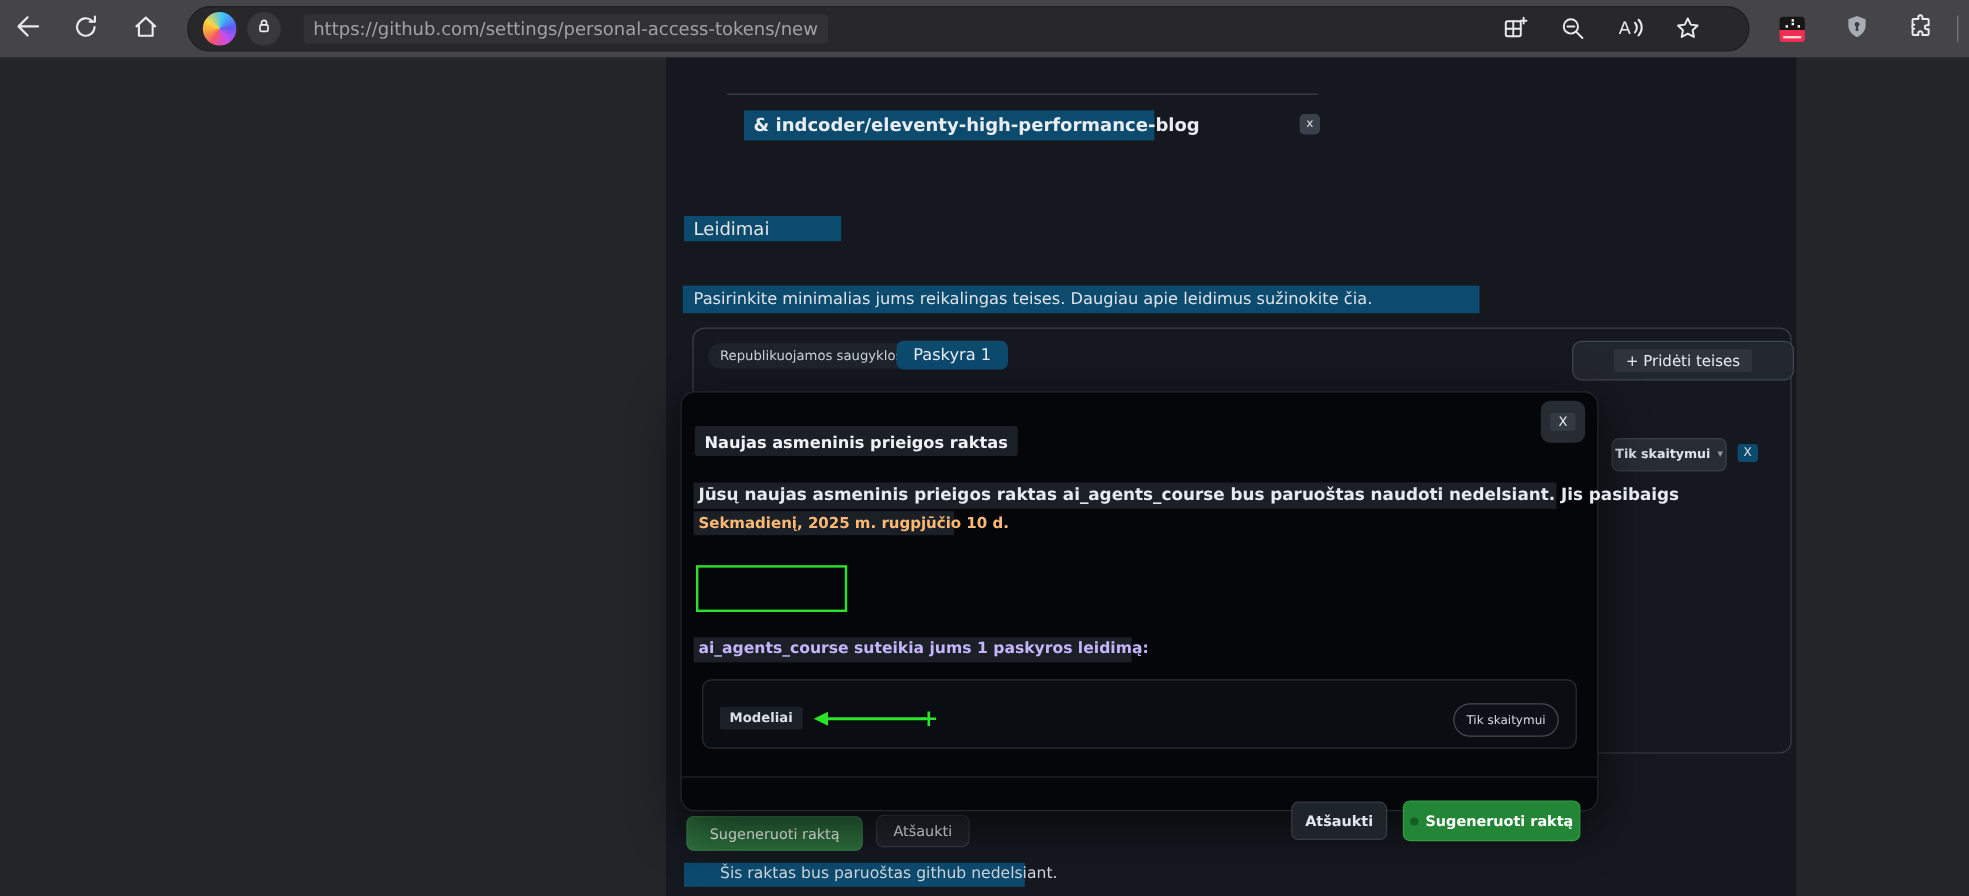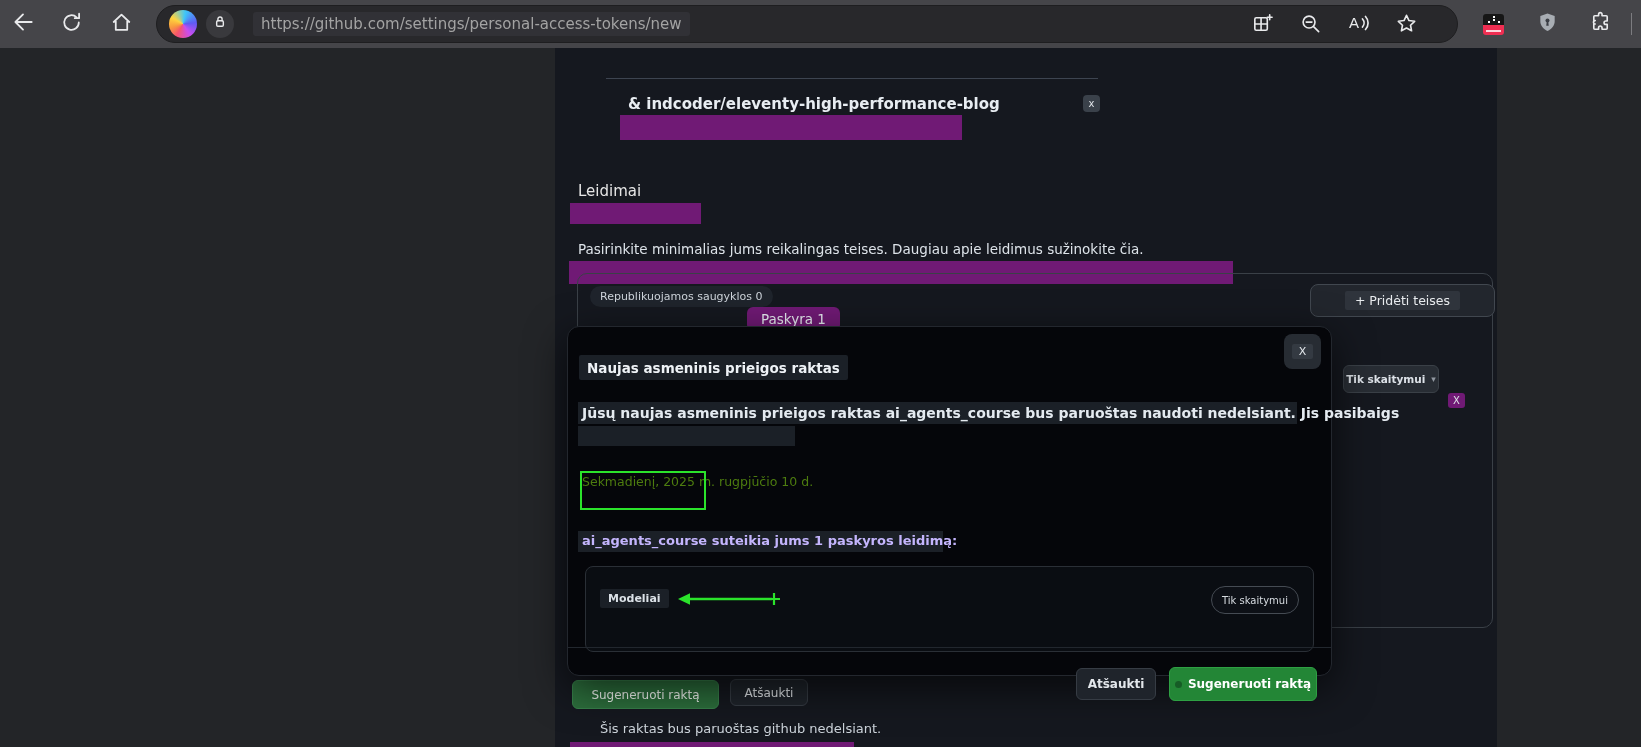--- a/index.html
+++ b/index.html
@@ -21,41 +21,41 @@
   .extbtn{position:absolute;top:12px;width:24px;height:24px;display:flex;align-items:center;justify-content:center;cursor:pointer;}
   .redext{position:relative;width:21px;height:21px;border-radius:3px;background:linear-gradient(180deg,#161616 0 52%,#ef2e52 52% 100%);}
   .redext .sp{position:absolute;top:5px;left:10px;width:2px;height:2px;background:#fff;
               box-shadow:-5px 2px 0 #fff,5px 2px 0 #fff,0 -3px 0 #fff;}
   .redext .tt{position:absolute;bottom:3px;left:3px;right:3px;height:2px;background:rgba(255,255,255,.8);}
   .tb-divider{position:absolute;left:1631px;top:13px;width:1px;height:22px;background:#7c7c80;}
   svg.ic{stroke:#e9eaec;fill:none;stroke-width:1.7;stroke-linecap:round;stroke-linejoin:round;}
   
   .page{position:absolute;left:0;top:48px;width:1641px;height:699px;background:#232528;}
   .content-col{position:absolute;left:555px;top:0;width:942px;height:699px;background:#15181f;}
-  .hl{background:#701a75;margin-top:23px;}
+  .hl{background:#0c4a6e;}
   .hl-dk{background:#1b2027;}
   .divline{background:#3d4450;height:1px;}
   .xs-btn{display:flex;align-items:center;justify-content:center;background:#3a414a;color:#dfe3e8;border-radius:4px;font-size:10px;cursor:pointer;}
   .panel{position:absolute;left:577px;top:225px;width:916px;height:355px;border:1px solid #3a4047;border-radius:10px;box-sizing:border-box;}
   .btn-outline{position:absolute;border:1px solid #41474f;background:#22262d;border-radius:8px;box-sizing:border-box;
                display:flex;align-items:center;justify-content:center;cursor:pointer;}
   .btn-outline .inner{background:#2f343c;padding:2px 10px;border-radius:2px;font-size:12.5px;color:#e8ebee;white-space:nowrap;}
   .dd{position:absolute;background:#282d34;border:1px solid #3a4047;border-radius:6px;box-sizing:border-box;
       display:flex;align-items:center;justify-content:center;gap:6px;cursor:pointer;font-size:10.5px;font-weight:bold;color:#dde2e8;}
   .greenbtn{background:#2c6e3c;border-radius:6px;color:#f2f6f2;display:flex;align-items:center;justify-content:center;
             font-size:12px;cursor:pointer;border:1px solid #37804a;box-sizing:border-box;}
   .darkbtn{background:#1f242b;border:1px solid #363c44;border-radius:6px;color:#e3e7eb;display:flex;align-items:center;justify-content:center;
            font-size:12px;cursor:pointer;box-sizing:border-box;}
   
   .modal{position:absolute;left:567px;top:278px;width:765px;height:350px;background:#05060a;border:1px solid #23272e;
          border-radius:12px;box-shadow:0 12px 40px rgba(0,0,0,.65);box-sizing:border-box;}
   .modal .close{position:absolute;right:10px;top:7px;width:37px;height:35px;background:#272c33;border-radius:8px;
                 display:flex;align-items:center;justify-content:center;cursor:pointer;}
   .modal .close .inner{background:#343a42;padding:1px 7px;border-radius:2px;font-size:11px;color:#e4e8ec;}
-  .permbox{position:absolute;left:17px;top:239px;width:729px;height:86px;border:1px solid #2a2f36;border-radius:8px;
+  .permbox{position:absolute;left:17px;top:239px;width:729px;height:58px;border:1px solid #2a2f36;border-radius:8px;
            background:#0a0d12;box-sizing:border-box;}
   .pill{position:absolute;border:1px solid #454b53;border-radius:14px;font-size:10px;color:#d7dce1;
         display:flex;align-items:center;justify-content:center;cursor:pointer;background:#0d1016;}
   .footer-div{position:absolute;left:0;top:320px;width:100%;height:1px;background:#22272e;}
   .m-cancel{position:absolute;left:508px;top:341px;width:80px;height:32px;font-weight:bold;}
   .m-generate{position:absolute;left:601px;top:340px;width:148px;height:34px;background:#238636;border:1px solid #2ea043;
               border-radius:6px;color:#fff;font-size:12px;font-weight:bold;display:flex;align-items:center;justify-content:center;gap:6px;cursor:pointer;box-sizing:border-box;}
   .keydot{width:7px;height:7px;border-radius:50%;background:#165c26;}
   
   .anno-rect{position:absolute;border:2px solid #2be32b;background:transparent;}
@@ -205,21 +205,21 @@
         <span style="font-size:13.5px;font-weight:bold;color:#eef2f6;">Naujas asmeninis prieigos raktas</span>
       </div>
       <div class="close">
         <span class="inner">X</span>
       </div>
 
       <div class="abs hl-dk" style="left:10px;top:75px;width:719px;height:22px;"></div>
       <div class="abs" style="left:14px;top:78px;font-size:14px;color:#e4eaf0;white-space:nowrap;font-weight:bold;">Jūsų naujas asmeninis prieigos raktas ai_agents_course bus paruoštas naudoti nedelsiant. Jis pasibaigs</div>
 
       <div class="abs hl-dk" style="left:10px;top:99px;width:217px;height:20px;"></div>
-      <div class="abs" style="left:14px;top:101px;font-size:12.5px;font-weight:normal;color:#4d7c0f;white-space:nowrap;margin-top:46px;">Sekmadienį, 2025 m. rugpjūčio 10 d.</div>
+      <div class="abs" style="left:14px;top:101px;font-size:12.5px;font-weight:bold;color:#fdba74;white-space:nowrap;">Sekmadienį, 2025 m. rugpjūčio 10 d.</div>
 
       <div class="anno-rect" style="left:12px;top:144px;width:122px;height:35px;"></div>
 
       <div class="abs hl-dk" style="left:10px;top:204px;width:365px;height:21px;"></div>
       <div class="abs" style="left:14px;top:206px;font-size:13px;font-weight:bold;color:#c4b5fd;white-space:nowrap;">ai_agents_course suteikia jums 1 paskyros leidimą:</div>
 
       <div class="permbox">
         <span class="hl-dk" style="position:absolute;left:14px;top:22px;padding:3px 8px;border-radius:2px;font-size:11px;font-weight:bold;color:#dbe1e7;">Modeliai</span>
 
         <span style="position:absolute;left:88px;top:23px;">

